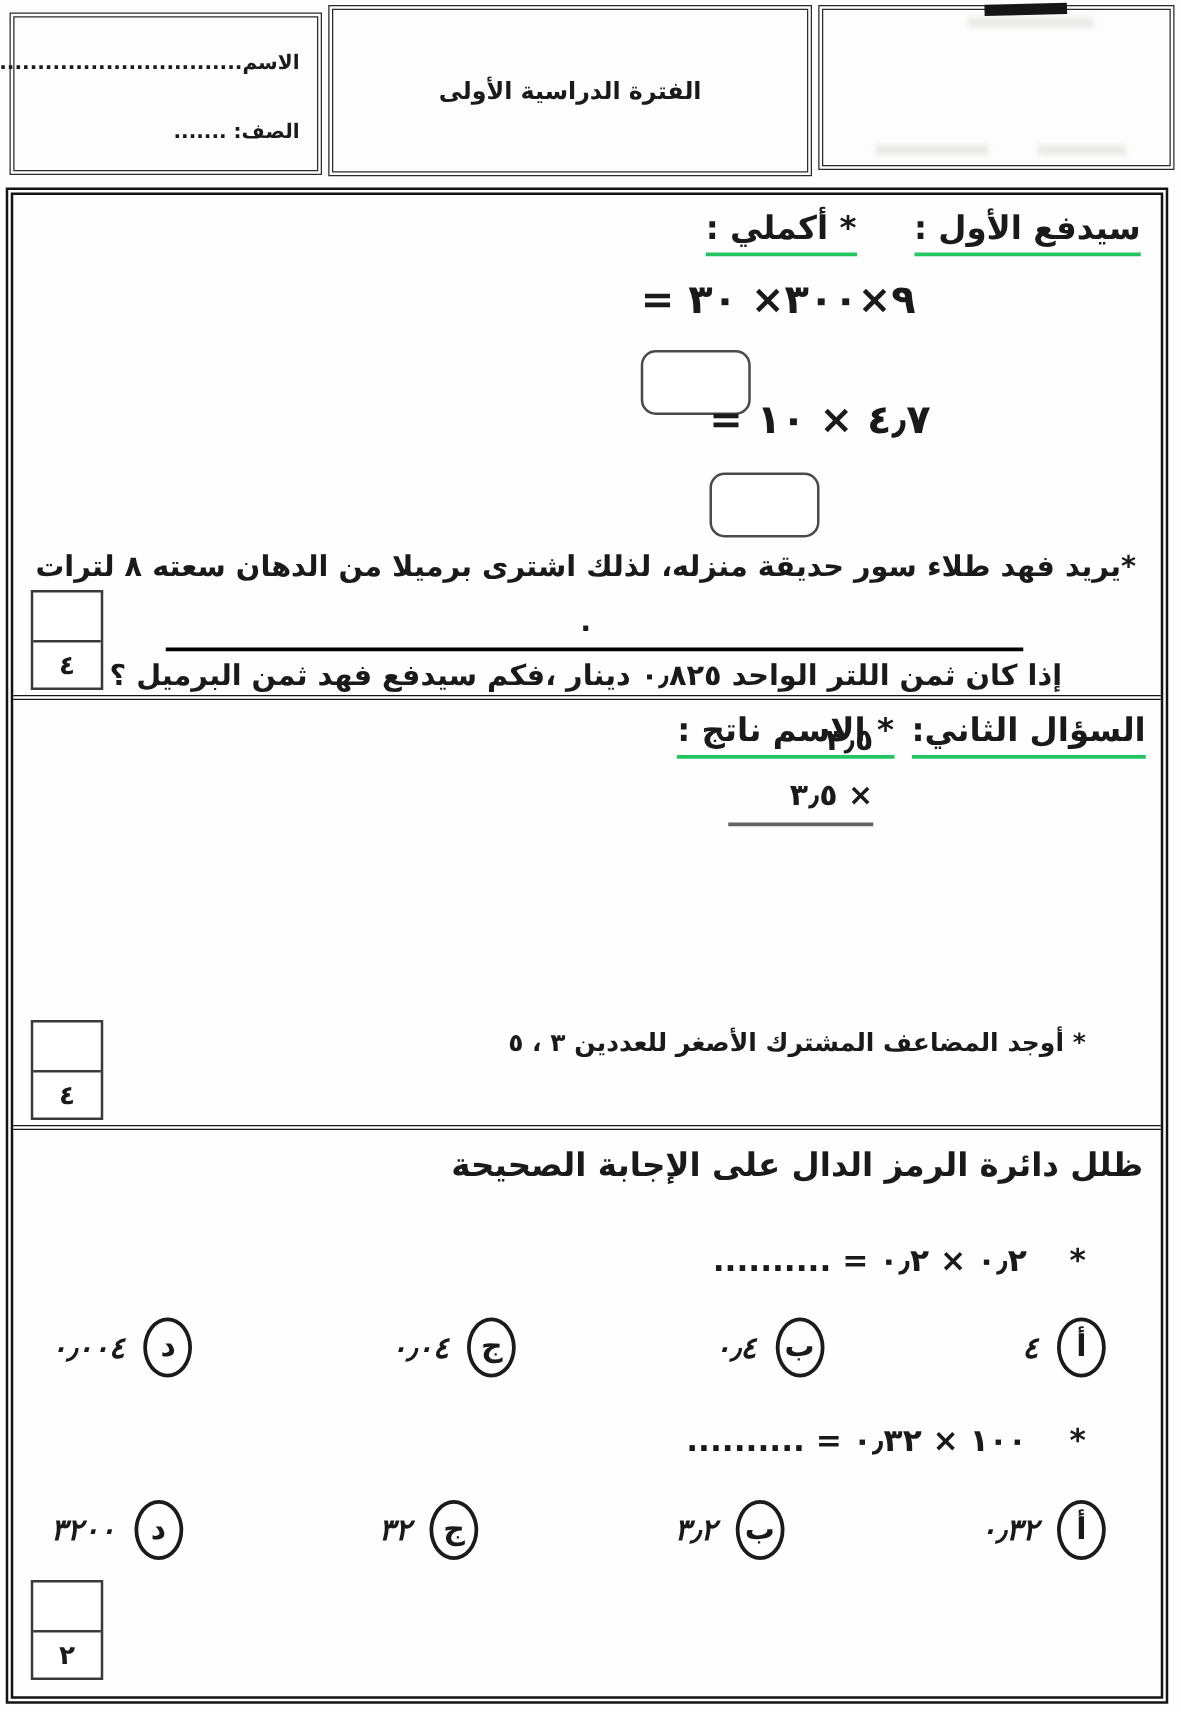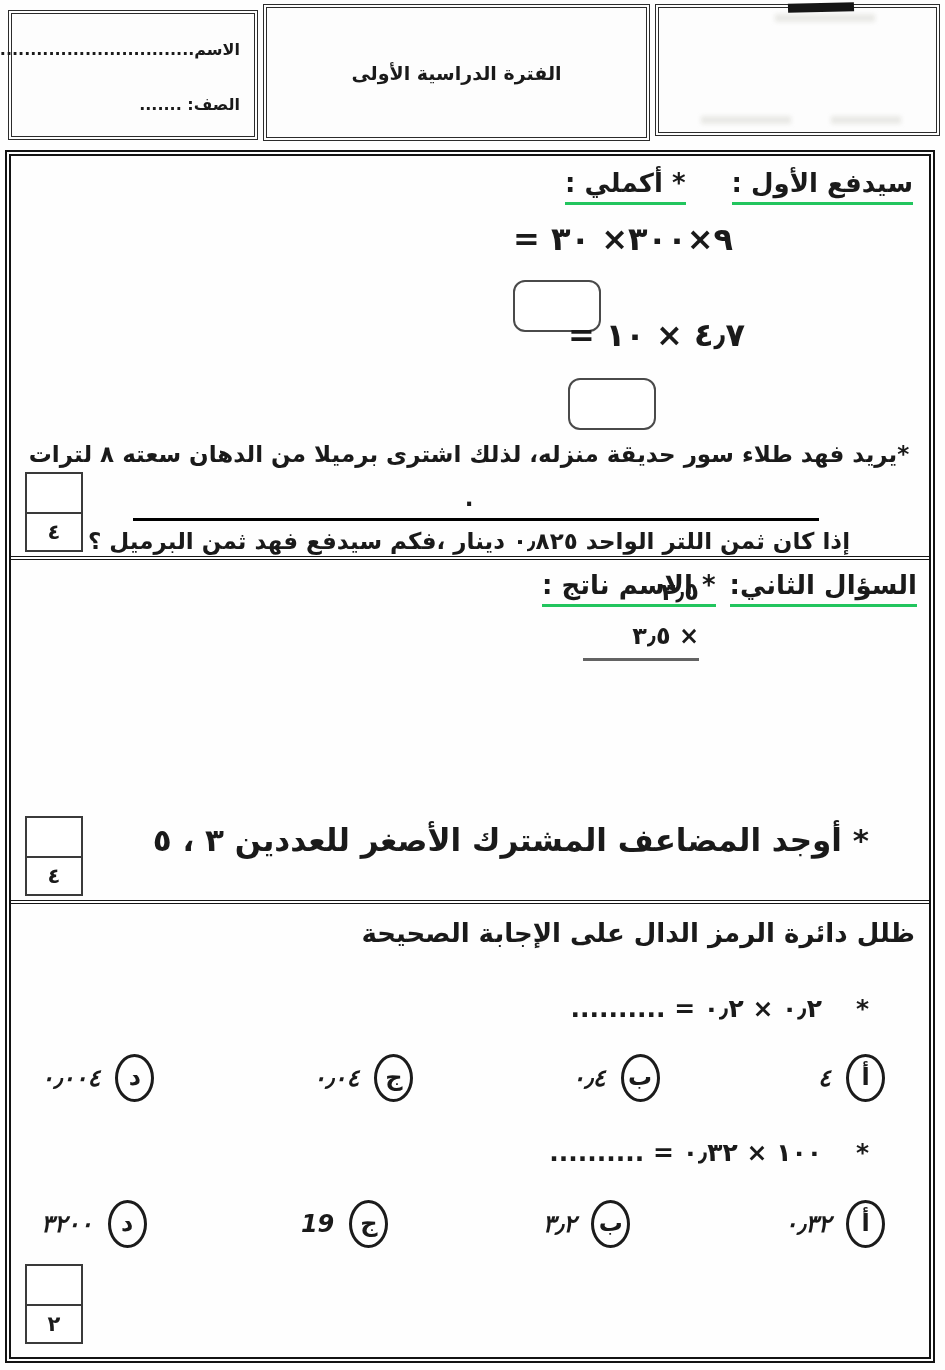--- a/index.html
+++ b/index.html
@@ -32,21 +32,21 @@
   .problem { position:absolute; top:236px; right:14px; left:12px; font-size:23px; line-height:1.9; text-align:center;margin-top:41px; }
   .answer-rule { position:absolute; top:362px; right:110px; left:122px; border-bottom:3px solid #000; }
   
   .marks-box { position:absolute; left:14px; width:58px; border:2px solid #3a3a3a; background:#fff; }
   .marks-box .cell-top { height:40px; border-bottom:2px solid #3a3a3a; }
   .marks-box .cell-bot { height:36px; display:flex; align-items:center; justify-content:center; font-size:21px; }
   
   .mult { position:absolute; top:18px; right:230px; width:116px; border-bottom:3px solid #636363; padding-bottom:8px; direction:rtl; }
   .mult .row { text-align:right; font-size:24px; }
   .mult .row + .row { margin-top:16px; }
-  .lcm { position:absolute; top:262px; right:60px; font-size:31px; }
+  .lcm { position:absolute; top:262px; right:60px; font-size:20px; }
   
   .stem { position:absolute; display:flex; direction:rtl; align-items:center; gap:34px; font-size:25px; }
   .opts { position:absolute; right:44px; left:30px; display:flex; direction:rtl; justify-content:space-between; align-items:center; }
   .opt { display:flex; direction:rtl; align-items:center; gap:15px; }
   .opt .circle { width:39px; height:48px; border:3px solid #1b1b1b; border-radius:50%;
     display:flex; align-items:center; justify-content:center; font-size:24px; padding-bottom:3px; }
   .opt .val { font-size:24px; white-space:nowrap;font-style:italic; }
 </style>
 </head>
 <body>
@@ -147,21 +147,21 @@
         <div class="opt">
           <span class="circle">أ</span>
           <span class="val">٠٫٣٢</span>
         </div>
         <div class="opt">
           <span class="circle">ب</span>
           <span class="val">٣٫٢</span>
         </div>
         <div class="opt">
           <span class="circle">ج</span>
-          <span class="val">19</span>
+          <span class="val">٣٢</span>
         </div>
         <div class="opt">
           <span class="circle">د</span>
           <span class="val">٣٢٠٠</span>
         </div>
       </div>
 
       <div class="marks-box" style="bottom:5px;">
         <div class="cell-top"></div>
         <div class="cell-bot">٢</div>

